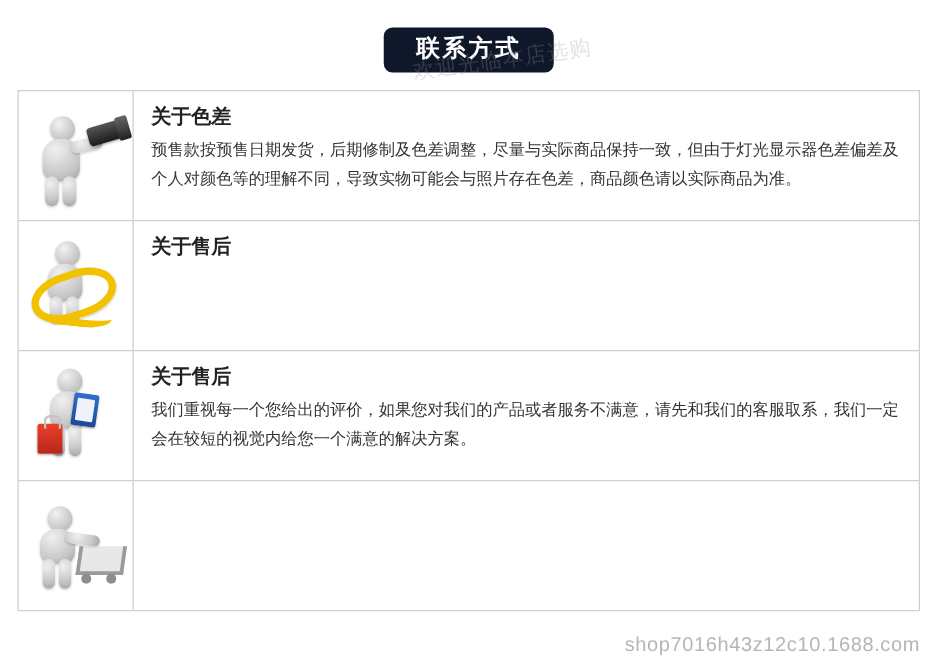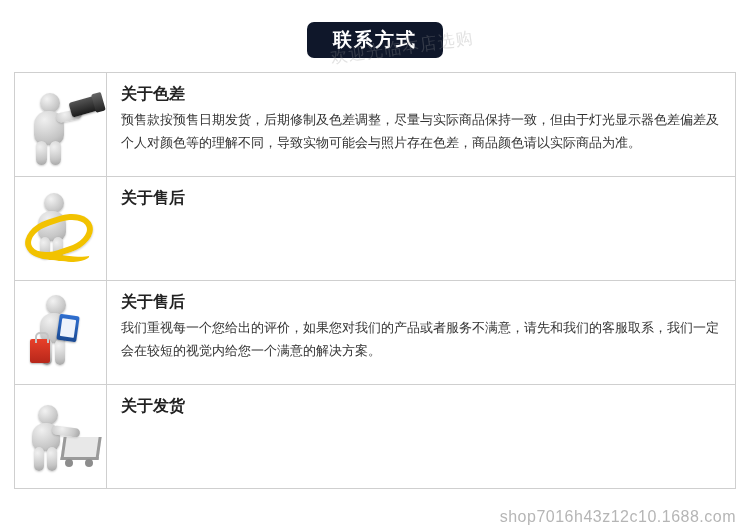--- a/index.html
+++ b/index.html
@@ -267,21 +267,20 @@
           <div class="body torso"></div>
           <div class="body arm"></div>
           <div class="body leg1"></div>
           <div class="body leg2"></div>
           <div class="cart"></div>
           <div class="wheel1"></div>
           <div class="wheel2"></div>
         </div>
       </div>
       <div class="cell-text">
-        <div class="item-title">关于发货</div>
       </div>
     </div>
 
   </div>
 
   <div class="watermark">shop7016h43z12c10.1688.com</div>
 
 </div>
 
 </body></html>

